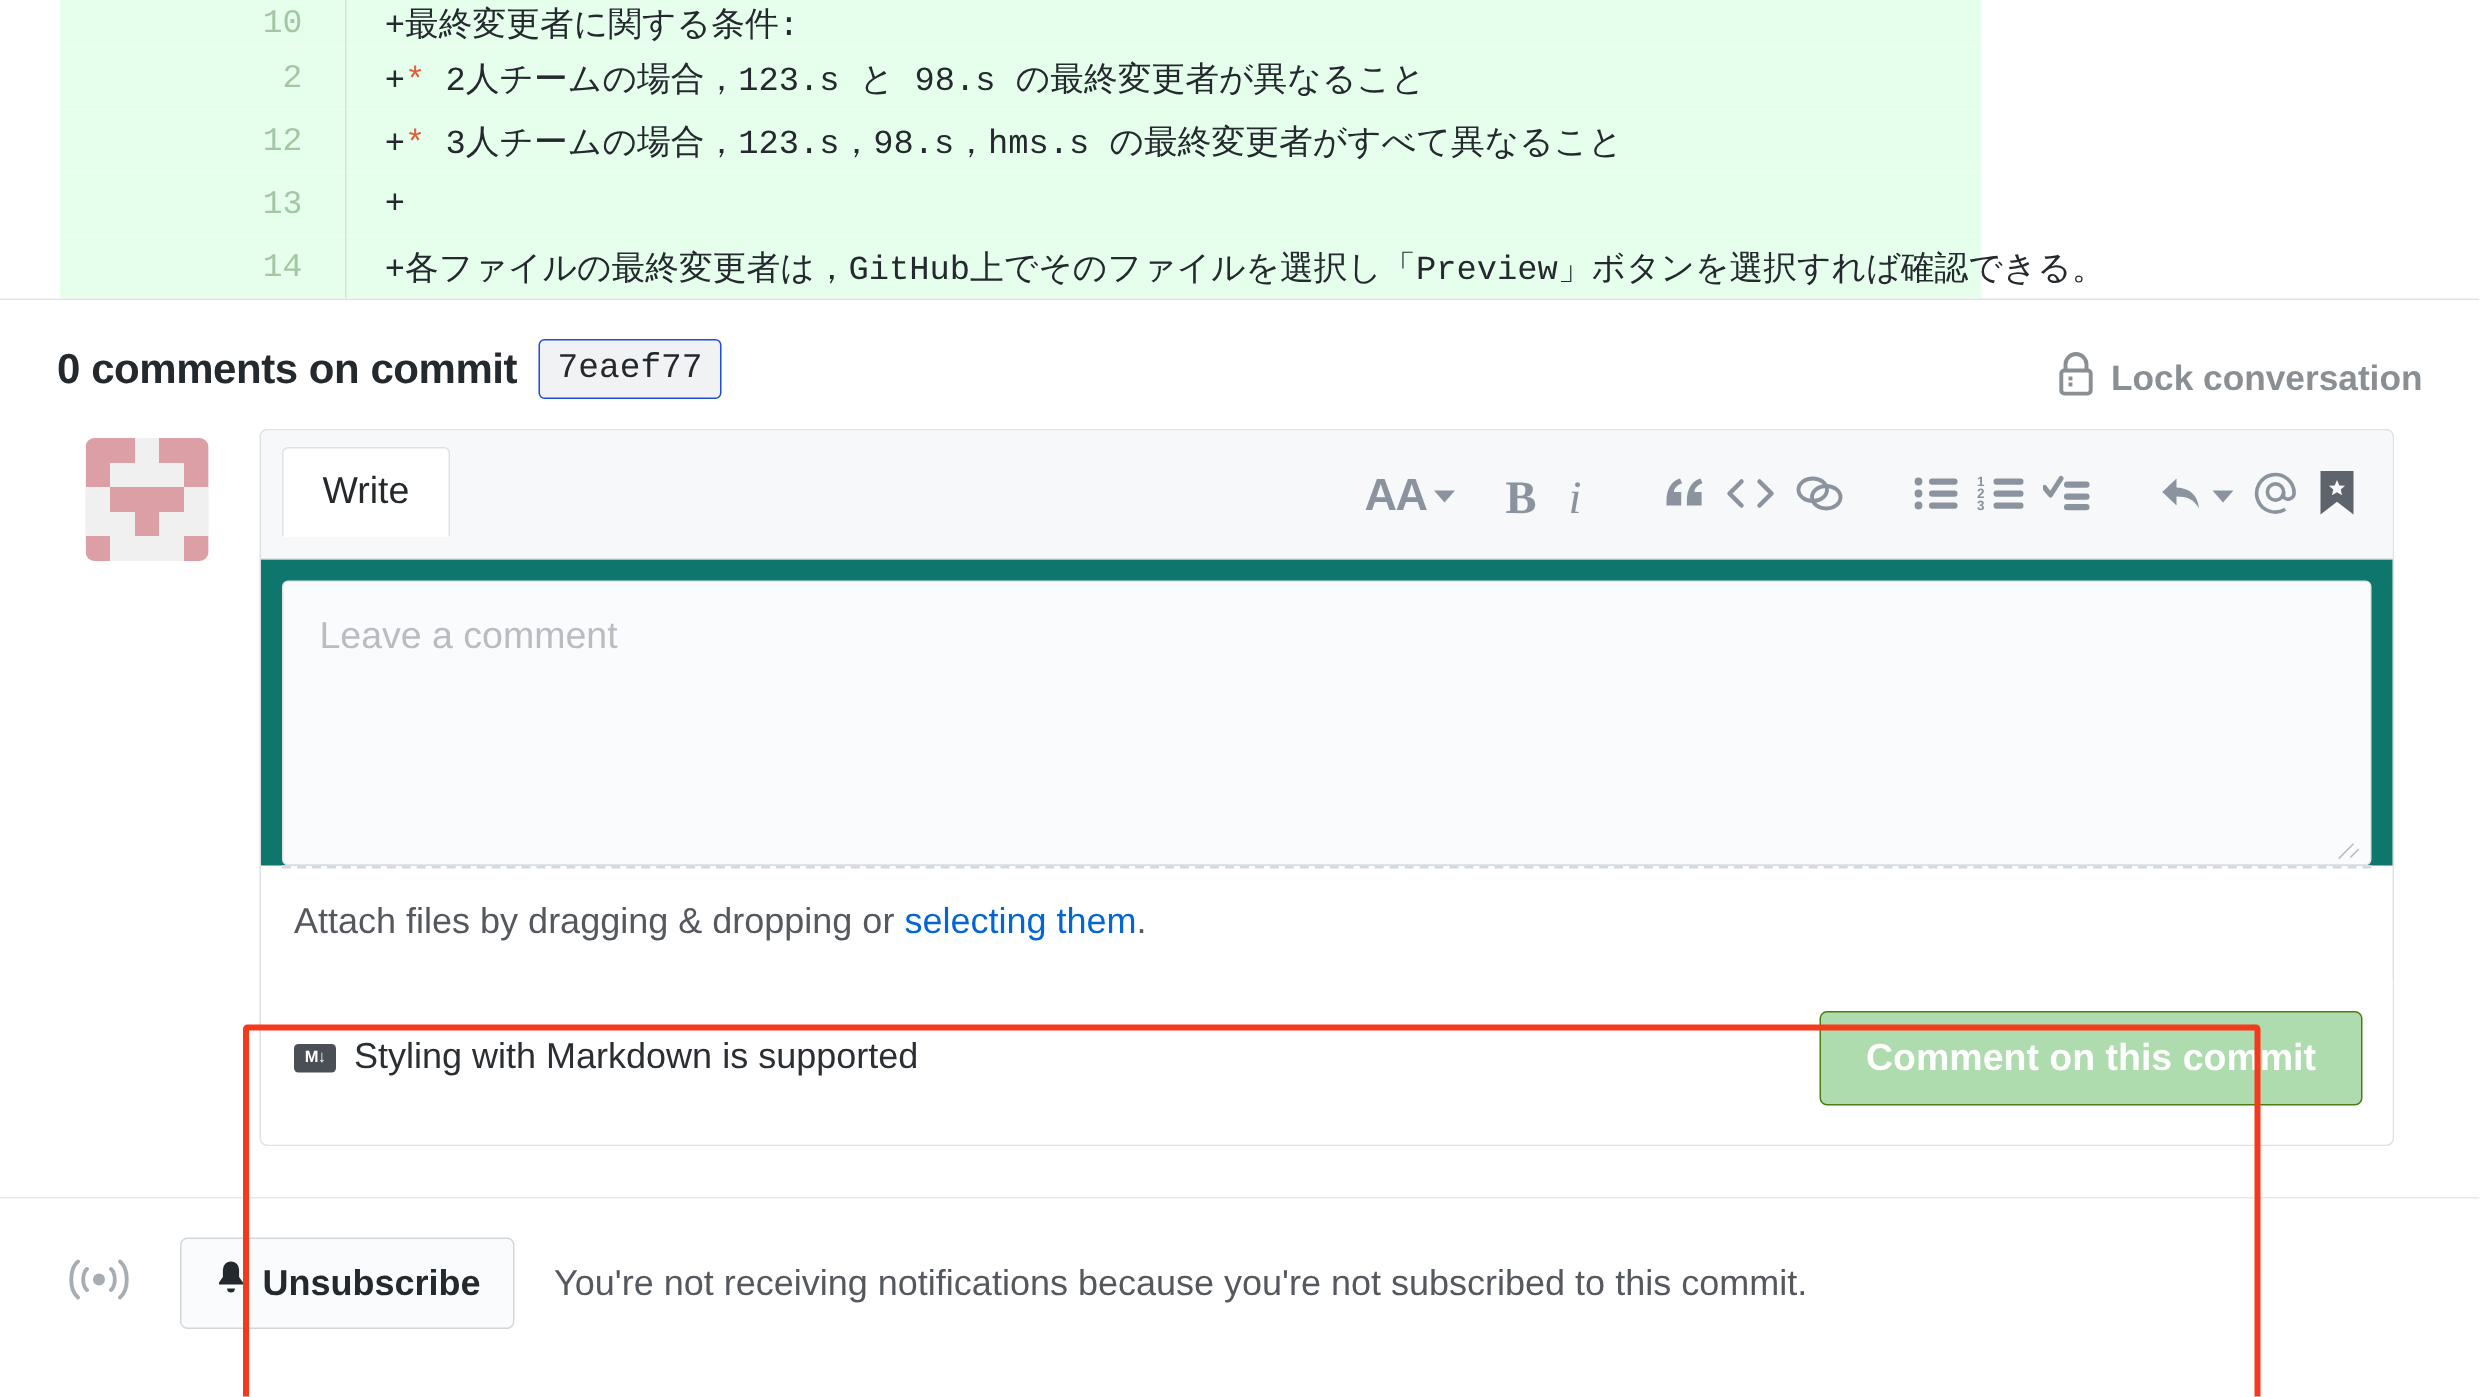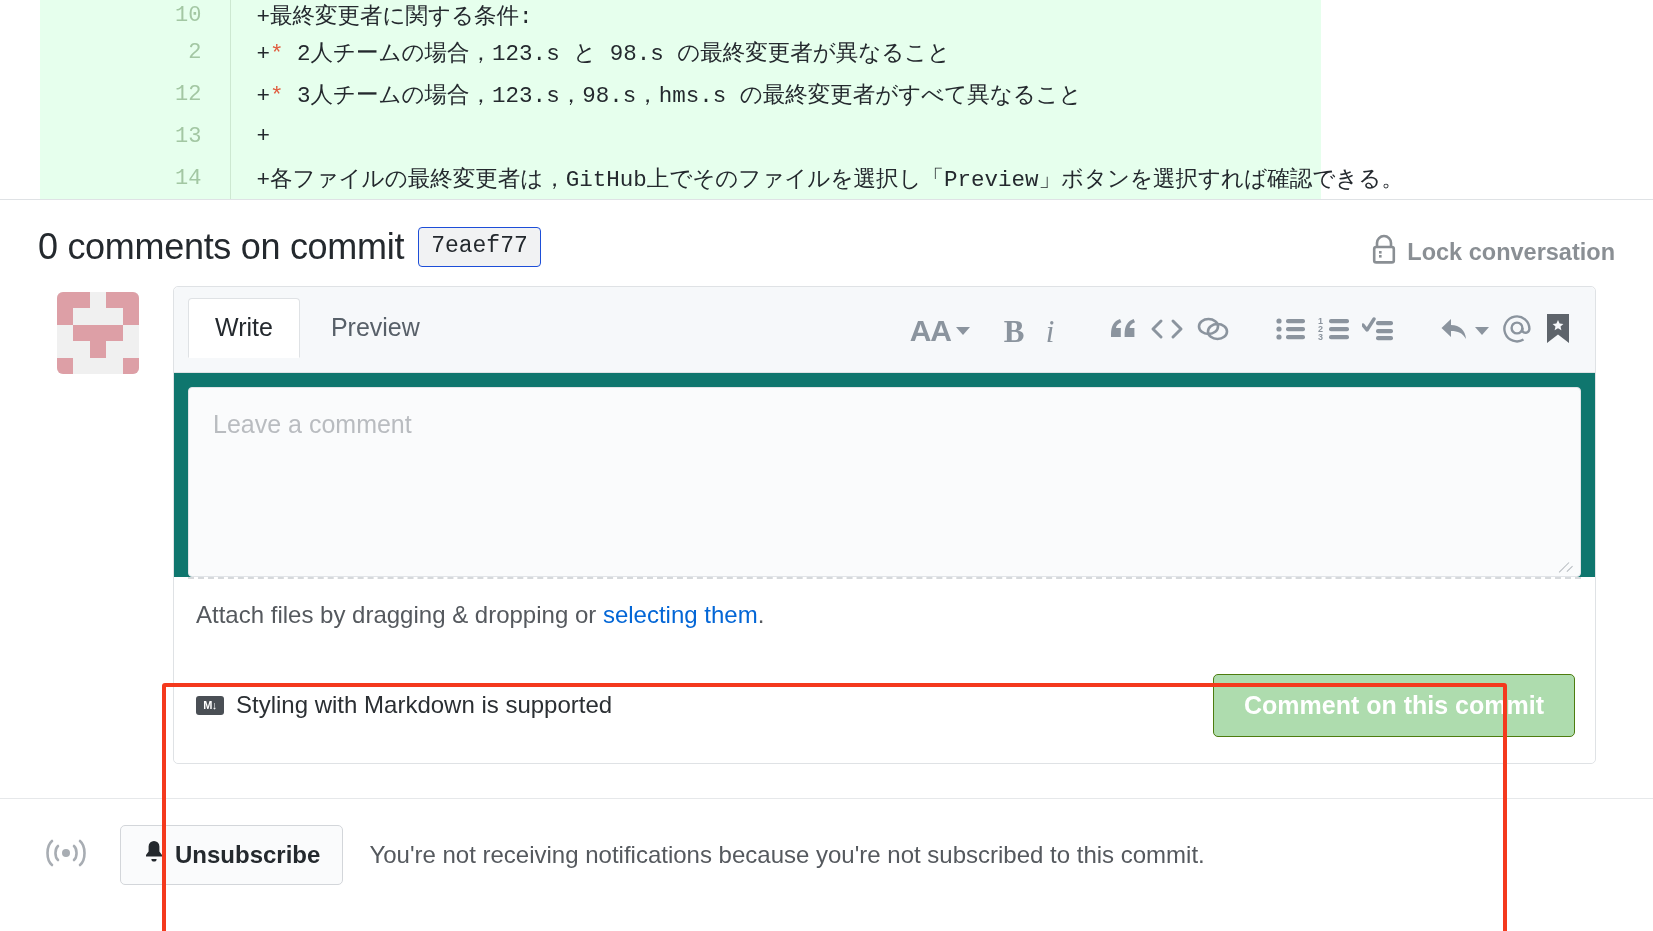--- a/index.html
+++ b/index.html
@@ -52,22 +52,22 @@
     background: #fff;
   }
 
   
   .comments-head {
     position: relative;
     padding: 26px 38px 0 38px;
     height: 86px;
   }
   .comments-title {
-    font-size: 36px;
-    font-weight: normal;
+    font-size: 28px;
+    font-weight: bold;
     color: #24292e;
     display: inline-block;
     vertical-align: middle;
     letter-spacing: -0.3px;
   }
   .sha {
     display: inline-block;
     vertical-align: middle;
     margin-left: 14px;
     padding: 5px 12px 7px 12px;
@@ -382,21 +382,20 @@
         <rect x="0" y="4" width="1" height="1"></rect>
         <rect x="4" y="4" width="1" height="1"></rect>
       </g>
     </svg>
   </div>
 
   <div class="form-outer">
 
     <div class="tabnav">
       <div class="tab active">Write</div>
-      <div class="tab">Preview</div>
 
       <div class="md-toolbar">
 
         <div class="tb-btn">
           <span class="tb-aa">AA</span>
           <span class="caret"></span>
         </div>
         <div class="tb-gap-sm"></div>
         <div class="tb-btn">
           <span class="tb-b">B</span>

